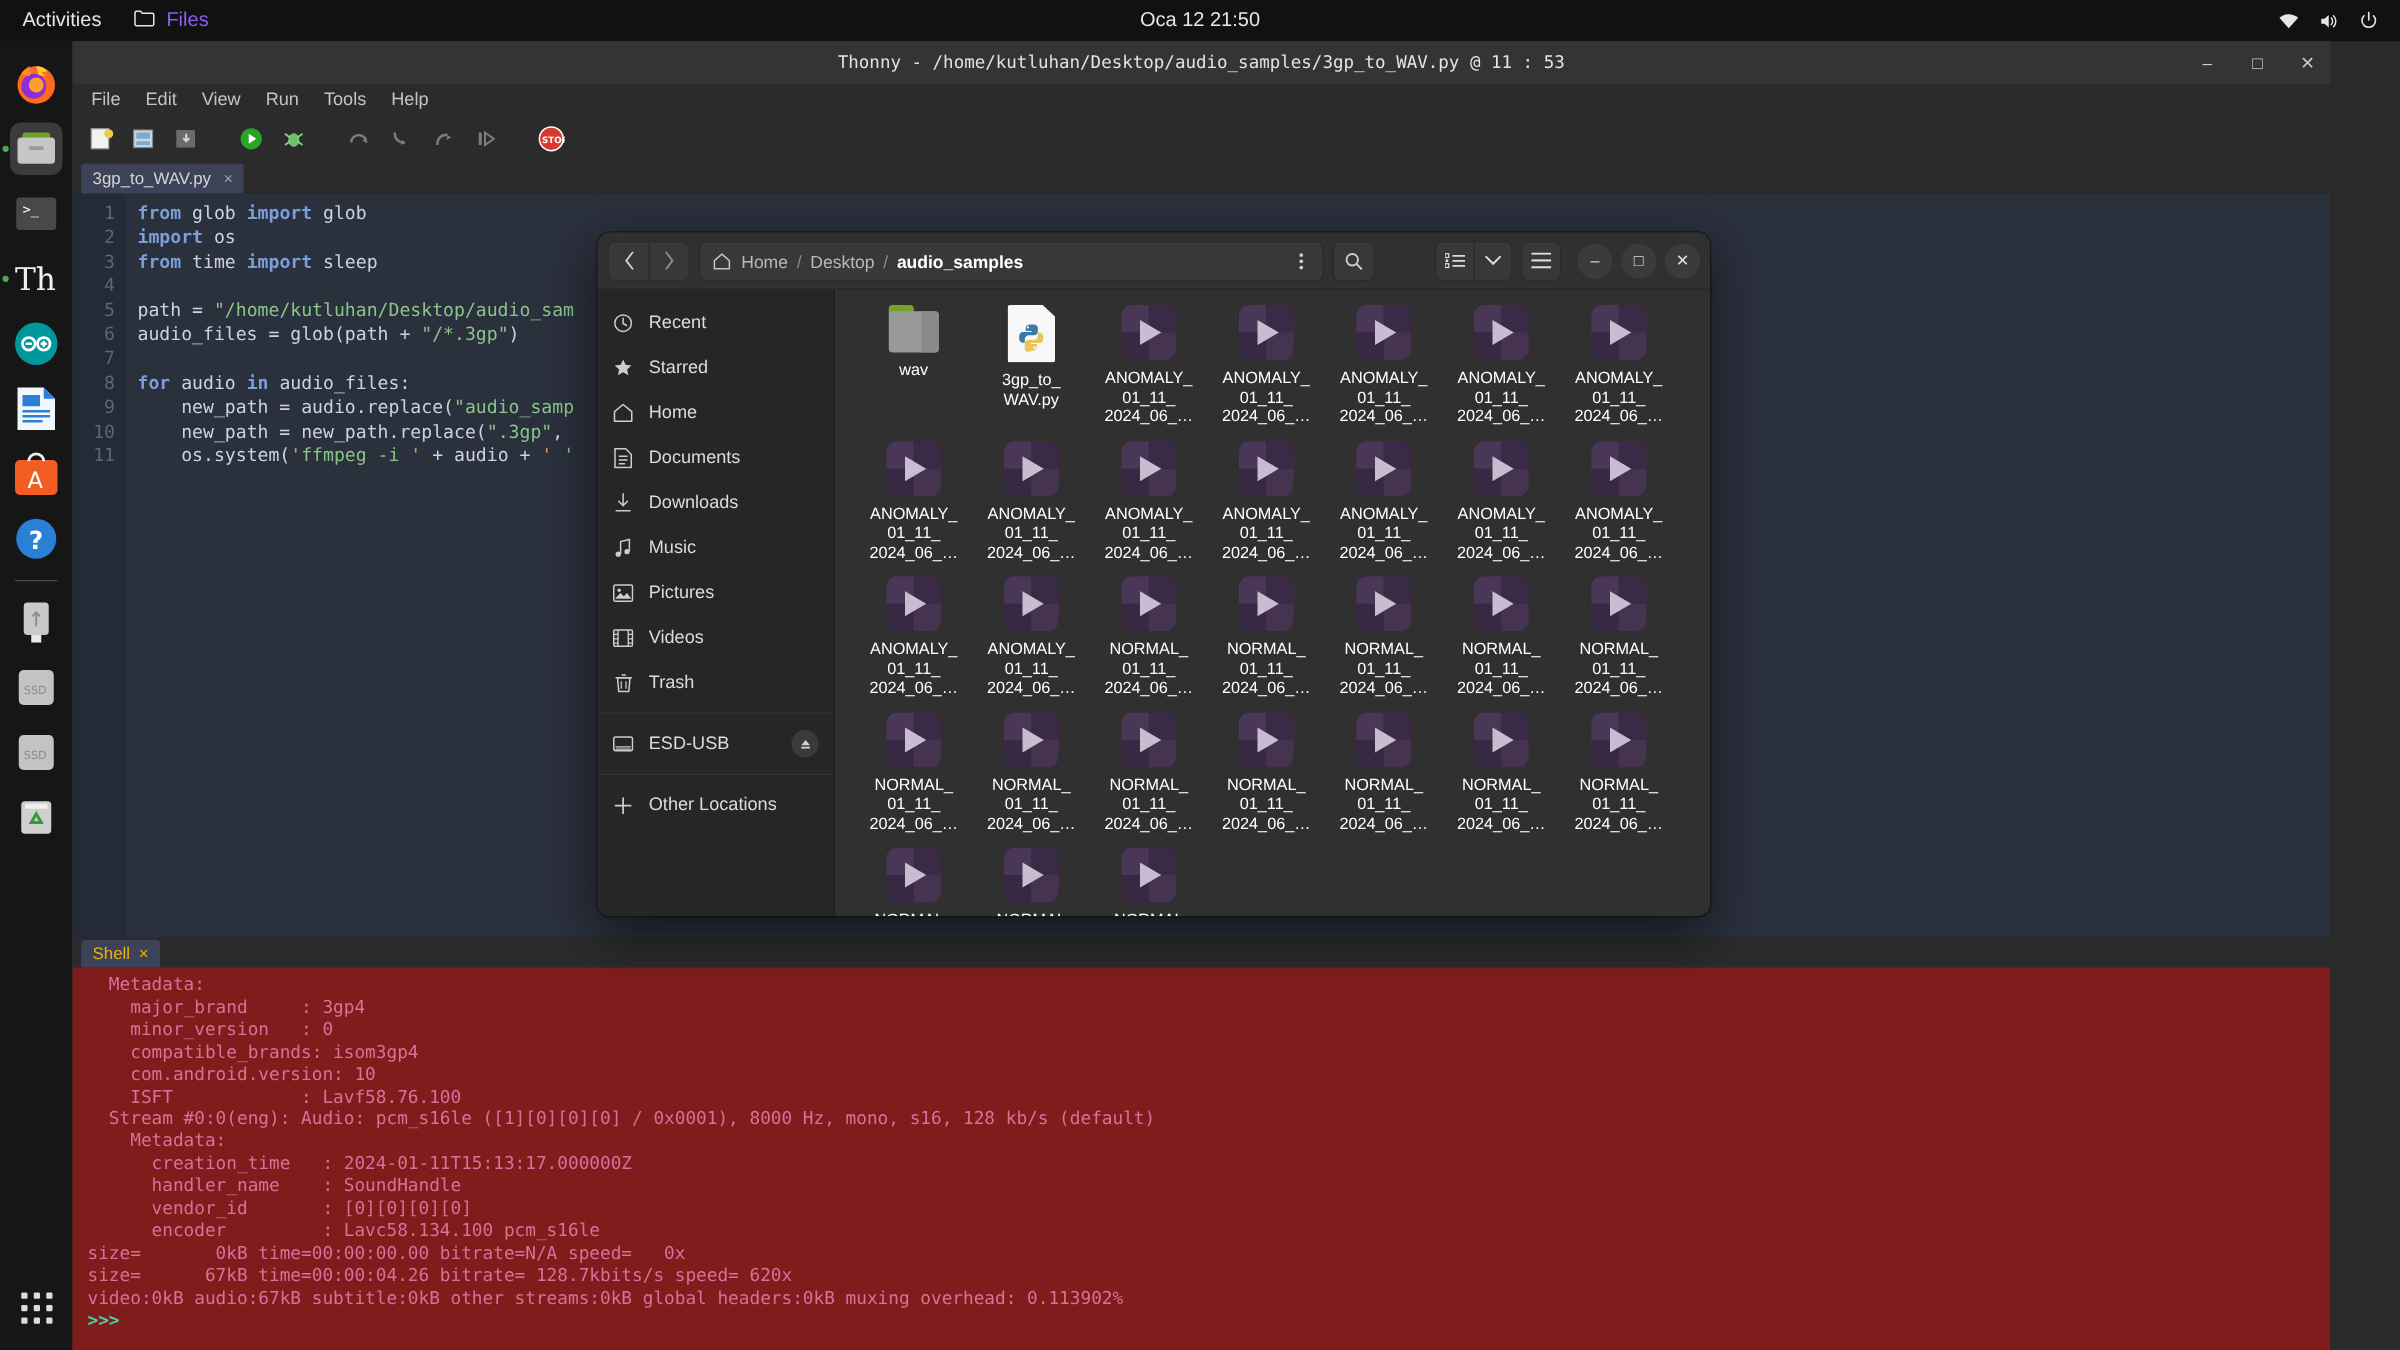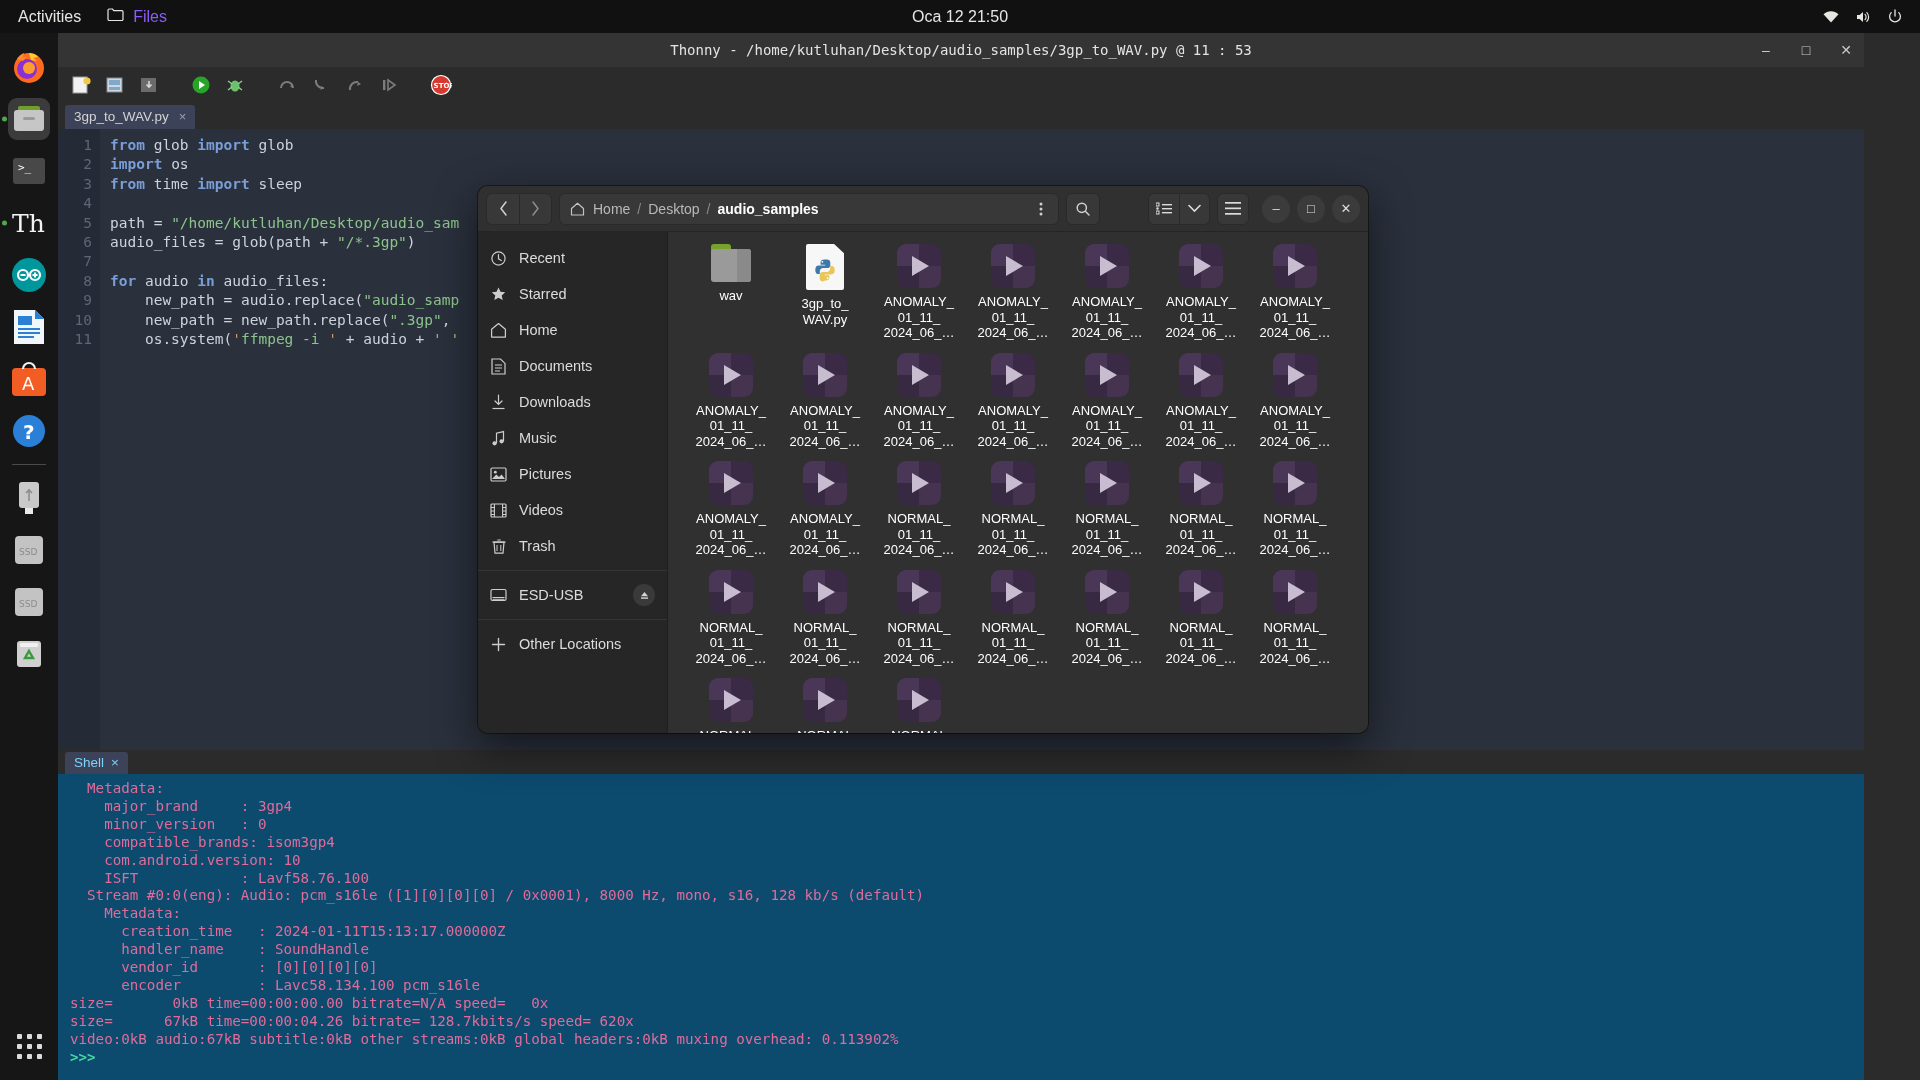--- a/index.html
+++ b/index.html
@@ -105,26 +105,26 @@
     color: #cdd3de; white-space: pre; overflow: hidden;
   }
   .k  { color: #7a9ed8; font-weight: bold; }
   .s  { color: #8bc48b; }
   .nm { color: #cdd3de; }
   .op { color: #d89a5c; }
 
   .th-shelltabs { height: 24px; background: #2b2b2b; display: flex; align-items: flex-end;
     padding-left: 7px; flex: 0 0 auto; }
   .th-shelltab {
-    background: #3c4257; color: #7dd3fc; font-size: 13.5px;
+    background: #3c4257; color: #eab308; font-size: 13.5px;
     padding: 3px 9px 4px 9px; display: flex; align-items: center; gap: 7px;
     border-radius: 3px 3px 0 0;
   }
   .th-shell {
-    height: 306px; background: #0c4a6e; color: #e06c9a;
+    height: 306px; background: #7f1d1d; color: #e06c9a;
     font-family: "DejaVu Sans Mono", monospace; font-size: 14.2px; line-height: 17.9px;
     padding: 6px 0 0 12px; white-space: pre; overflow: hidden; flex: 0 0 auto;
   }
   .shell-prompt { color: #45d6a4; font-weight: bold; }
   .th-statusbar {
     height: 26px; background: #252b36; color: #9aa4b4; font-size: 13px;
     display: flex; align-items: center; justify-content: flex-end;
     padding-right: 14px; flex: 0 0 auto;
   }
 
@@ -398,20 +398,28 @@
 
     <div class="th-titlebar">
       <span class="th-title">Thonny  -  /home/kutluhan/Desktop/audio_samples/3gp_to_WAV.py  @  11 : 53</span>
       <span class="th-wbtns">
         <span class="th-wbtn">–</span>
         <span class="th-wbtn">□</span>
         <span class="th-wbtn">✕</span>
       </span>
     </div>
 
+    <div class="th-menubar">
+      <span class="th-menu">File</span>
+      <span class="th-menu">Edit</span>
+      <span class="th-menu">View</span>
+      <span class="th-menu">Run</span>
+      <span class="th-menu">Tools</span>
+      <span class="th-menu">Help</span>
+    </div>
 
     <div class="th-toolbar">
       <span class="tb-btn">
         <svg width="20" height="20" viewBox="0 0 20 20">
             <rect x="2" y="2" width="14" height="16" fill="#f2f2f2" stroke="#9a9a9a"></rect>
             <circle cx="16" cy="6" r="3.6" fill="#f2c84b"></circle>
           </svg>
       </span>
       <span class="tb-btn">
         <svg width="20" height="20" viewBox="0 0 20 20">

